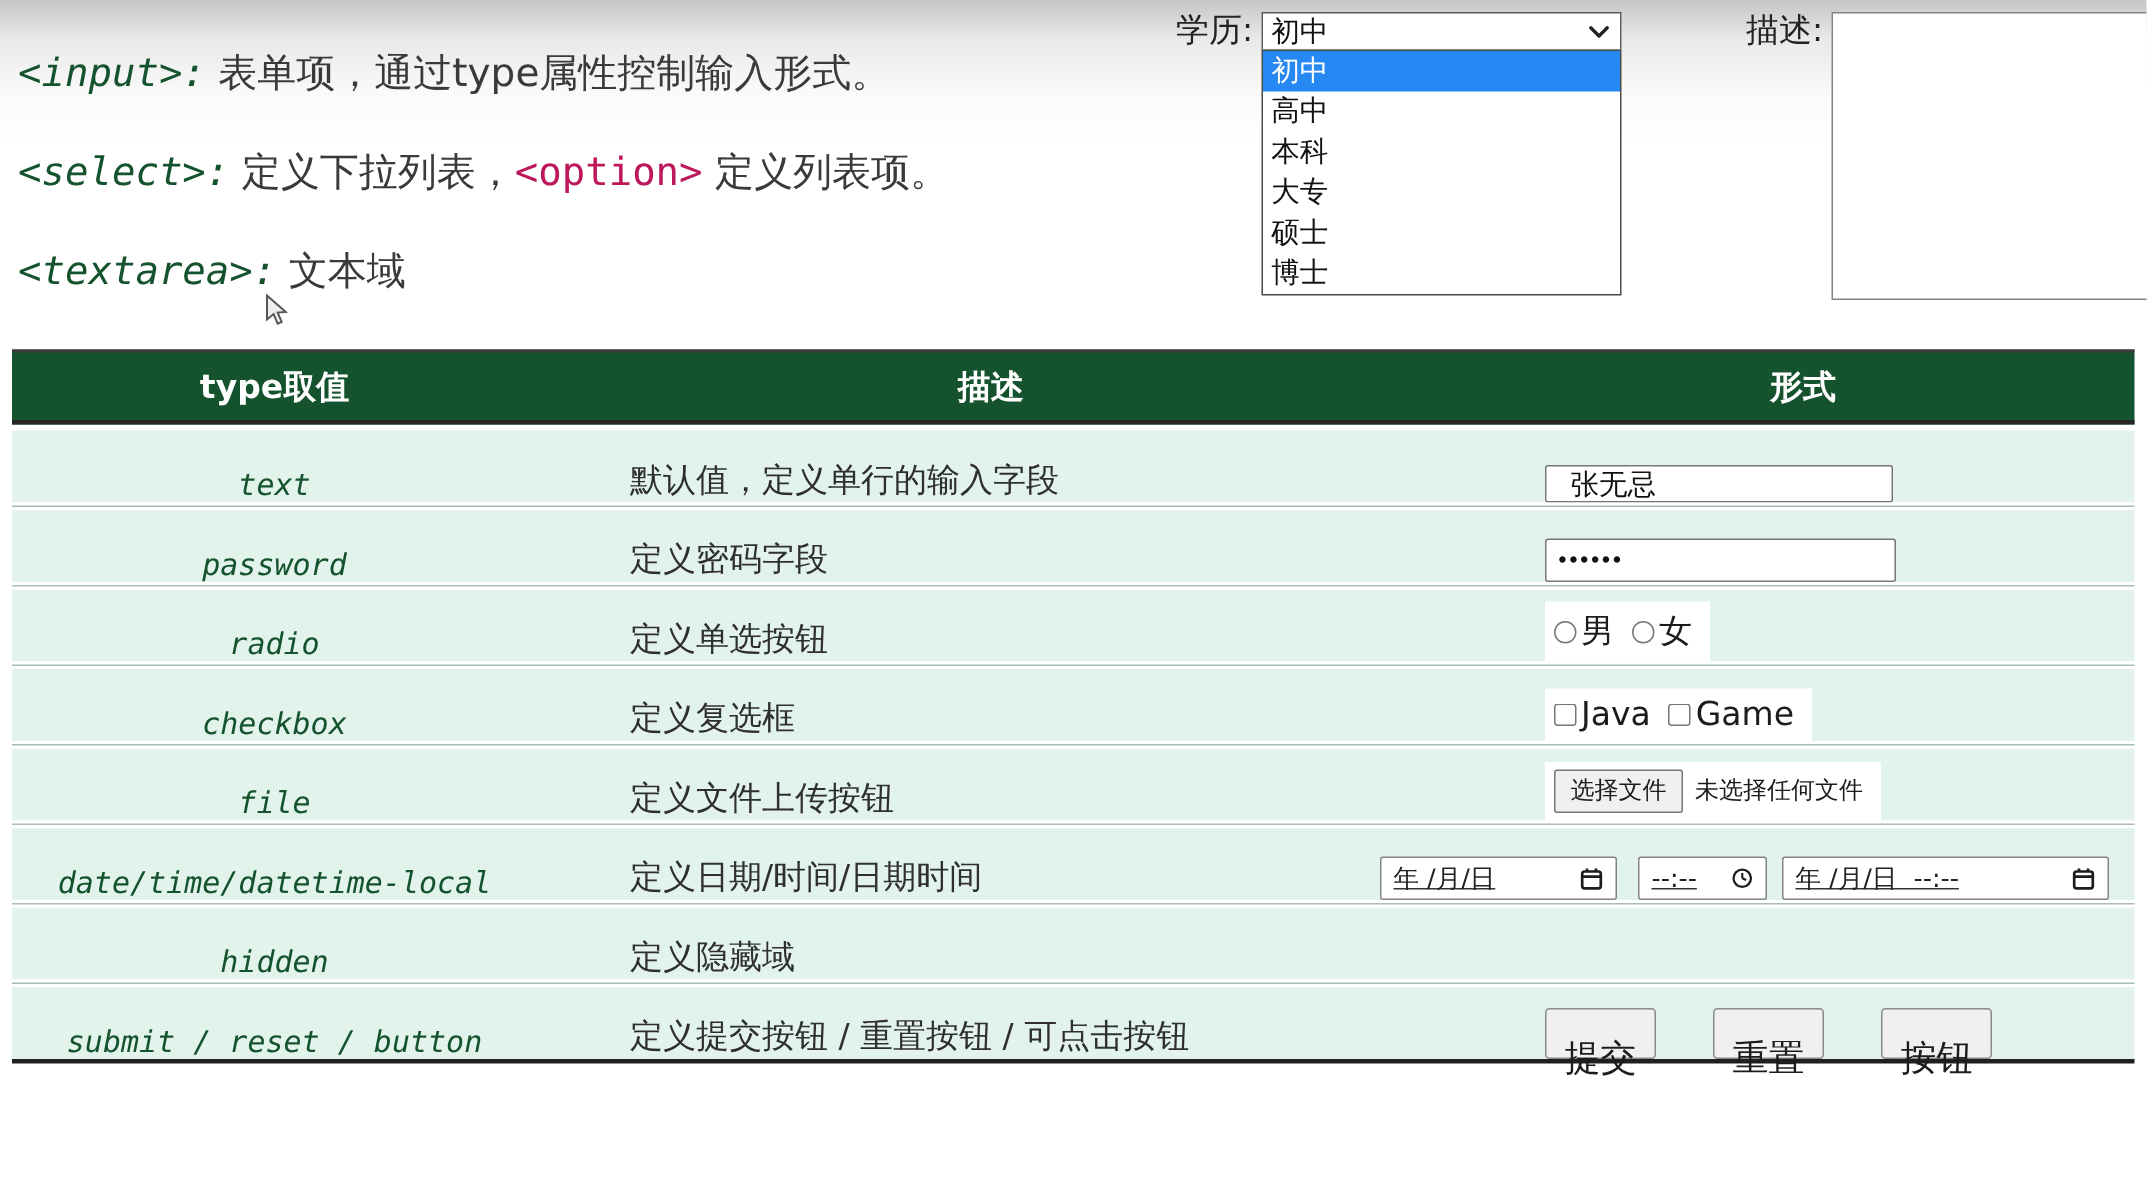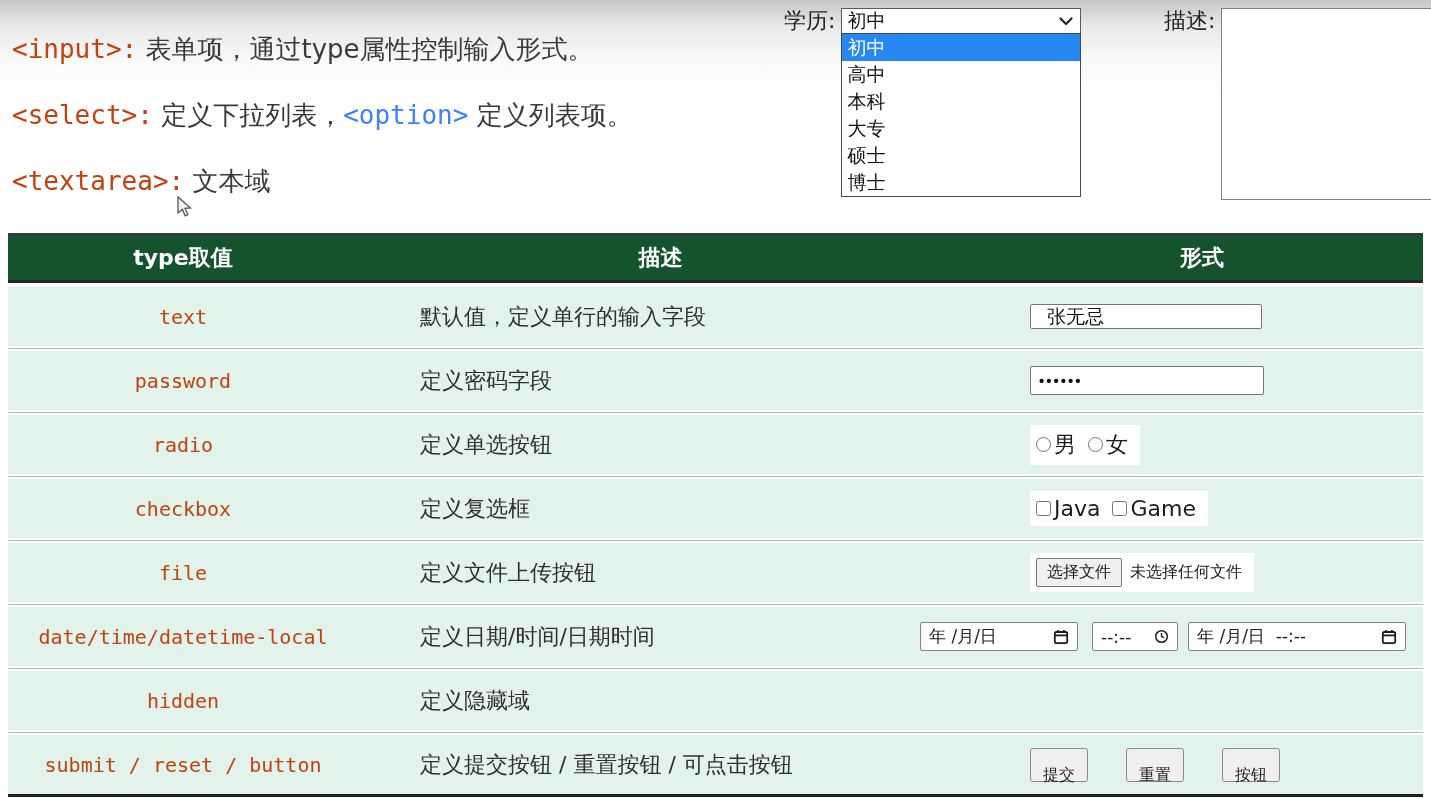--- a/index.html
+++ b/index.html
@@ -4,22 +4,22 @@
 <style>
   * { box-sizing: border-box; margin: 0; padding: 0; }
   html,body { width:1431px; height:798px; overflow:hidden; }
   body {
     position: relative;
     font-family: "DejaVu Sans", "Liberation Sans", sans-serif;
     color:#333;
     background: linear-gradient(180deg, #c6c6c6 0px, #e9e9e9 26px, #fafafa 62px, #ffffff 95px);
   }
   .code { font-family: "DejaVu Sans Mono", "Liberation Mono", monospace; }
-  .red  { color:#c2410c; }
-  .dark { color:#3b82f6; }
+  .red  { color:#14532d;font-style:italic; }
+  .dark { color:#be185d; }
 
   
   .intro { position:absolute; left:12px; top:34px; }
   .intro p { font-size:26px; line-height:30px; margin:0 0 36px 0; white-space:pre; color:#3a3a3a; }
 
   
   .cursor { position:absolute; left:176px; top:196px; }
 
   
   .edu { position:absolute; left:784px; top:8px; display:flex; align-items:flex-start; }
@@ -51,21 +51,21 @@
     display:flex; align-items:center; height:50px;
     background:#14532d; border-top:2px solid #3a3a3a; border-bottom:3px solid #262626;
     margin-bottom:4px;
   }
   .hc { display:flex; align-items:center; justify-content:center;
         color:#fff; font-size:22px; font-weight:bold; }
   .hc.c1 { width:350px; }
   .hc.c2 { width:660px; padding-right:55px; }
   .hc.c3 { flex:1; padding-right:37px; }
 
-  .trow { display:flex; align-items:center; height:59px; background:#e2f3eb; }
+  .trow { display:flex; align-items:flex-end; height:48px; background:#e2f3eb; }
   .sep  { height:5px; background:#fff; position:relative; }
   .sep::after { content:""; position:absolute; left:0; right:0; top:2px; height:1px; background:#a9bcb1; }
   .tbl-bottom { height:3px; background:#202020; }
 
   .tc { display:flex; align-items:center; }
   .tc.c1 { width:350px; justify-content:center; font-size:20px; }
   .tc.c2 { width:660px; padding-left:62px; font-size:22px; color:#2f2f2f; }
   .tc.c3 { flex:1; padding-left:12px; }
 
   
@@ -84,29 +84,29 @@
   .opt-item input { width:15px; height:15px; margin-right:3px; }
   .file-btn {
     font-size:16px; color:#1c1c1c; background:#f0f0f0; border:1px solid #767676;
     border-radius:2px; padding:3px 10px; margin-right:8px;
     font-family:"DejaVu Sans","Liberation Sans",sans-serif;
   }
   .file-status { font-size:16px; color:#1c1c1c; }
   .date-group { display:flex; align-items:center; margin-left:-110px; }
   .dt-box {
     height:29px; background:#fff; border:1px solid #838383; border-radius:2px;
-    display:flex; align-items:center; justify-content:space-between; padding:0 8px;
+    display:flex; align-items:center; justify-content:space-between; padding:0 8px;text-decoration:underline;
   }
   .dt-box .dt-text { font-size:17px; color:#222; white-space:pre; }
   .dt-date { width:158px; margin-right:14px; }
   .dt-time { width:86px;  margin-right:10px; }
   .dt-datetime { width:218px; }
   .btn-group { display:flex; align-items:center; }
   .form-btn {
-    min-width:58px; height:33px; font-size:16px; color:#1c1c1c;
+    min-width:58px; height:33px; font-size:24px; color:#1c1c1c;
     background:#f0f0f0; border:1.5px solid #8a8a8a; border-radius:3px;
     padding:16px 12px; margin-right:38px;
     font-family:"DejaVu Sans","Liberation Sans",sans-serif;
   }
 </style>
 </head>
 <body>
 
 <section class="intro">
   <p><span class="code red">&lt;input&gt;:</span><span> 表单项，通过type属性控制输入形式。</span></p>

